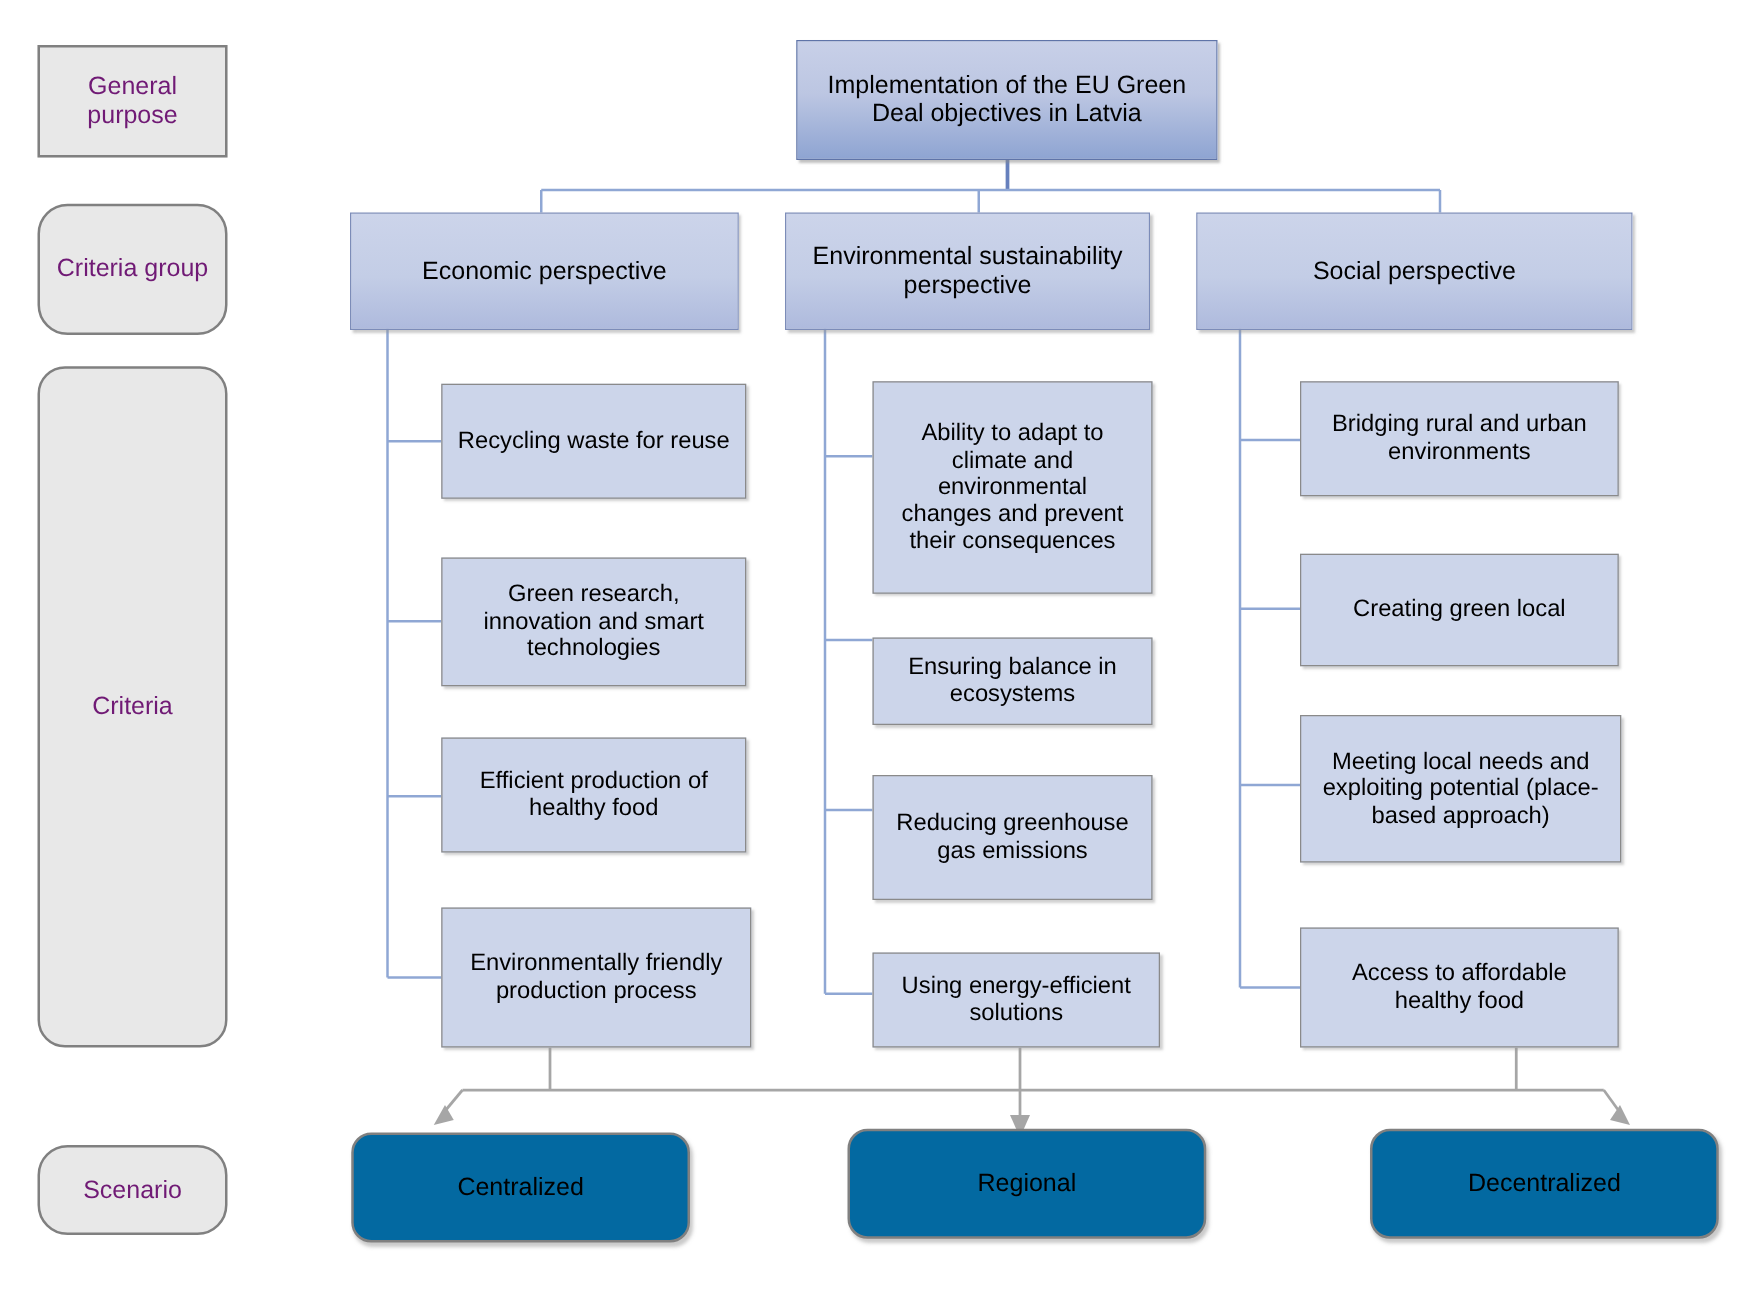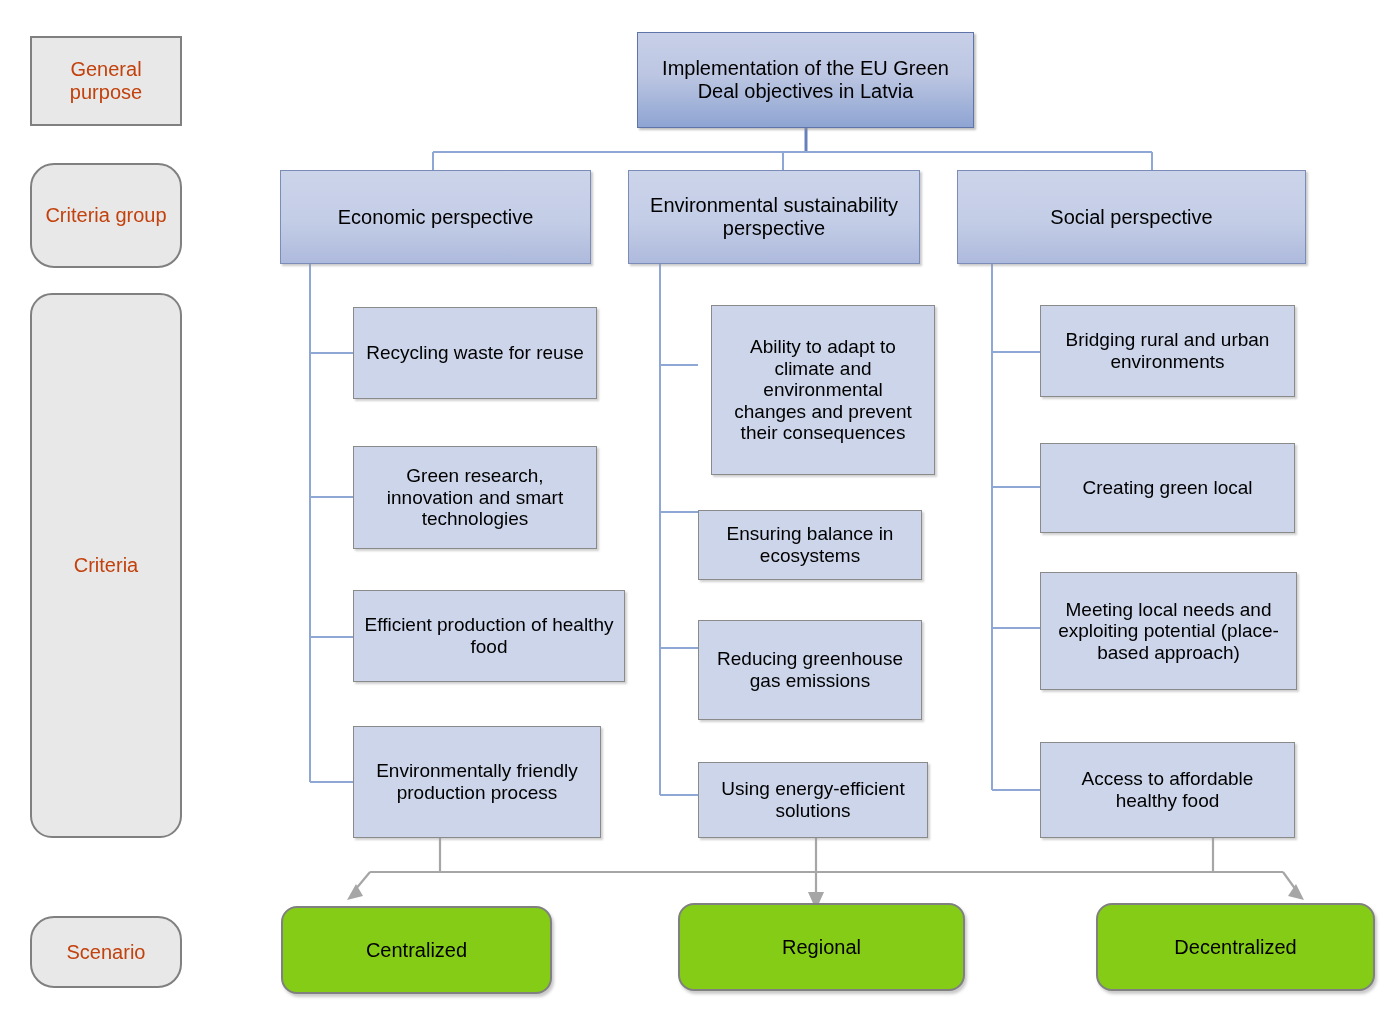--- a/index.html
+++ b/index.html
@@ -26,21 +26,21 @@
     justify-content: center;
     text-align: center;
     line-height: 1.14;
   }
 
   
   .lane {
     background: #e8e8e8;
     border: 2px solid #808080;
     font-size: 20px;
-    color: #c2410c;
+    color: #701a75;
   }
   .lane.rounded { border-radius: 24px; }
   .lane.tall    { border-radius: 22px; }
 
   
   .goal {
     background: linear-gradient(to bottom, #c8d0e8 0%, #bcc6e2 45%, #8ea4d2 100%);
     border: 1px solid #5f74a8;
     font-size: 20px;
     box-shadow: 2px 2px 2px rgba(140,140,140,.55);
@@ -57,21 +57,21 @@
   
   .crit {
     background: #ccd5ea;
     border: 1px solid #8a8a8a;
     font-size: 19px;
     box-shadow: 2px 2px 2px rgba(150,150,150,.45);
   }
 
   
   .scen {
-    background: #84cc16;
+    background: #0369a1;
     border: 2px solid #808080;
     border-radius: 16px;
     font-size: 20px;
     box-shadow: 2px 3px 3px rgba(150,150,150,.5);
   }
 
   
   svg.wires {
     position: absolute;
     left: 0;
@@ -178,28 +178,28 @@
   <div class="node group" style="left:957px; top:170px; width:349px; height:94px; padding:0 10px;">
     <span>Social perspective</span>
   </div>
 
   <div class="node crit" style="left:353px; top:307px; width:244px; height:92px; padding:0 10px;">
     <span>Recycling waste for reuse</span>
   </div>
   <div class="node crit" style="left:353px; top:446px; width:244px; height:103px; padding:0 8px;">
     <span>Green research, innovation and smart technologies</span>
   </div>
-  <div class="node crit" style="left:353px; top:590px; width:272px; height:92px; padding:16px 6px;">
+  <div class="node crit" style="left:353px; top:590px; width:244px; height:92px; padding:16px 6px;">
     <span>Efficient production of healthy food</span>
   </div>
   <div class="node crit" style="left:353px; top:726px; width:248px; height:112px; padding:0 12px;">
     <span>Environmentally friendly production process</span>
   </div>
 
-  <div class="node crit" style="left:698px; top:305px; width:224px; height:170px; padding:0 18px;margin-left:13px;">
+  <div class="node crit" style="left:698px; top:305px; width:224px; height:170px; padding:0 18px;">
     <span>Ability to adapt to climate and environmental changes and prevent their consequences</span>
   </div>
   <div class="node crit" style="left:698px; top:510px; width:224px; height:70px; padding:0 6px;">
     <span>Ensuring balance in ecosystems</span>
   </div>
   <div class="node crit" style="left:698px; top:762px; width:230px; height:76px; padding:0 8px;">
     <span>Using energy-efficient solutions</span>
   </div>
   <div class="node crit" style="left:698px; top:620px; width:224px; height:100px; padding:0 12px;">
     <span>Reducing greenhouse gas emissions</span>

